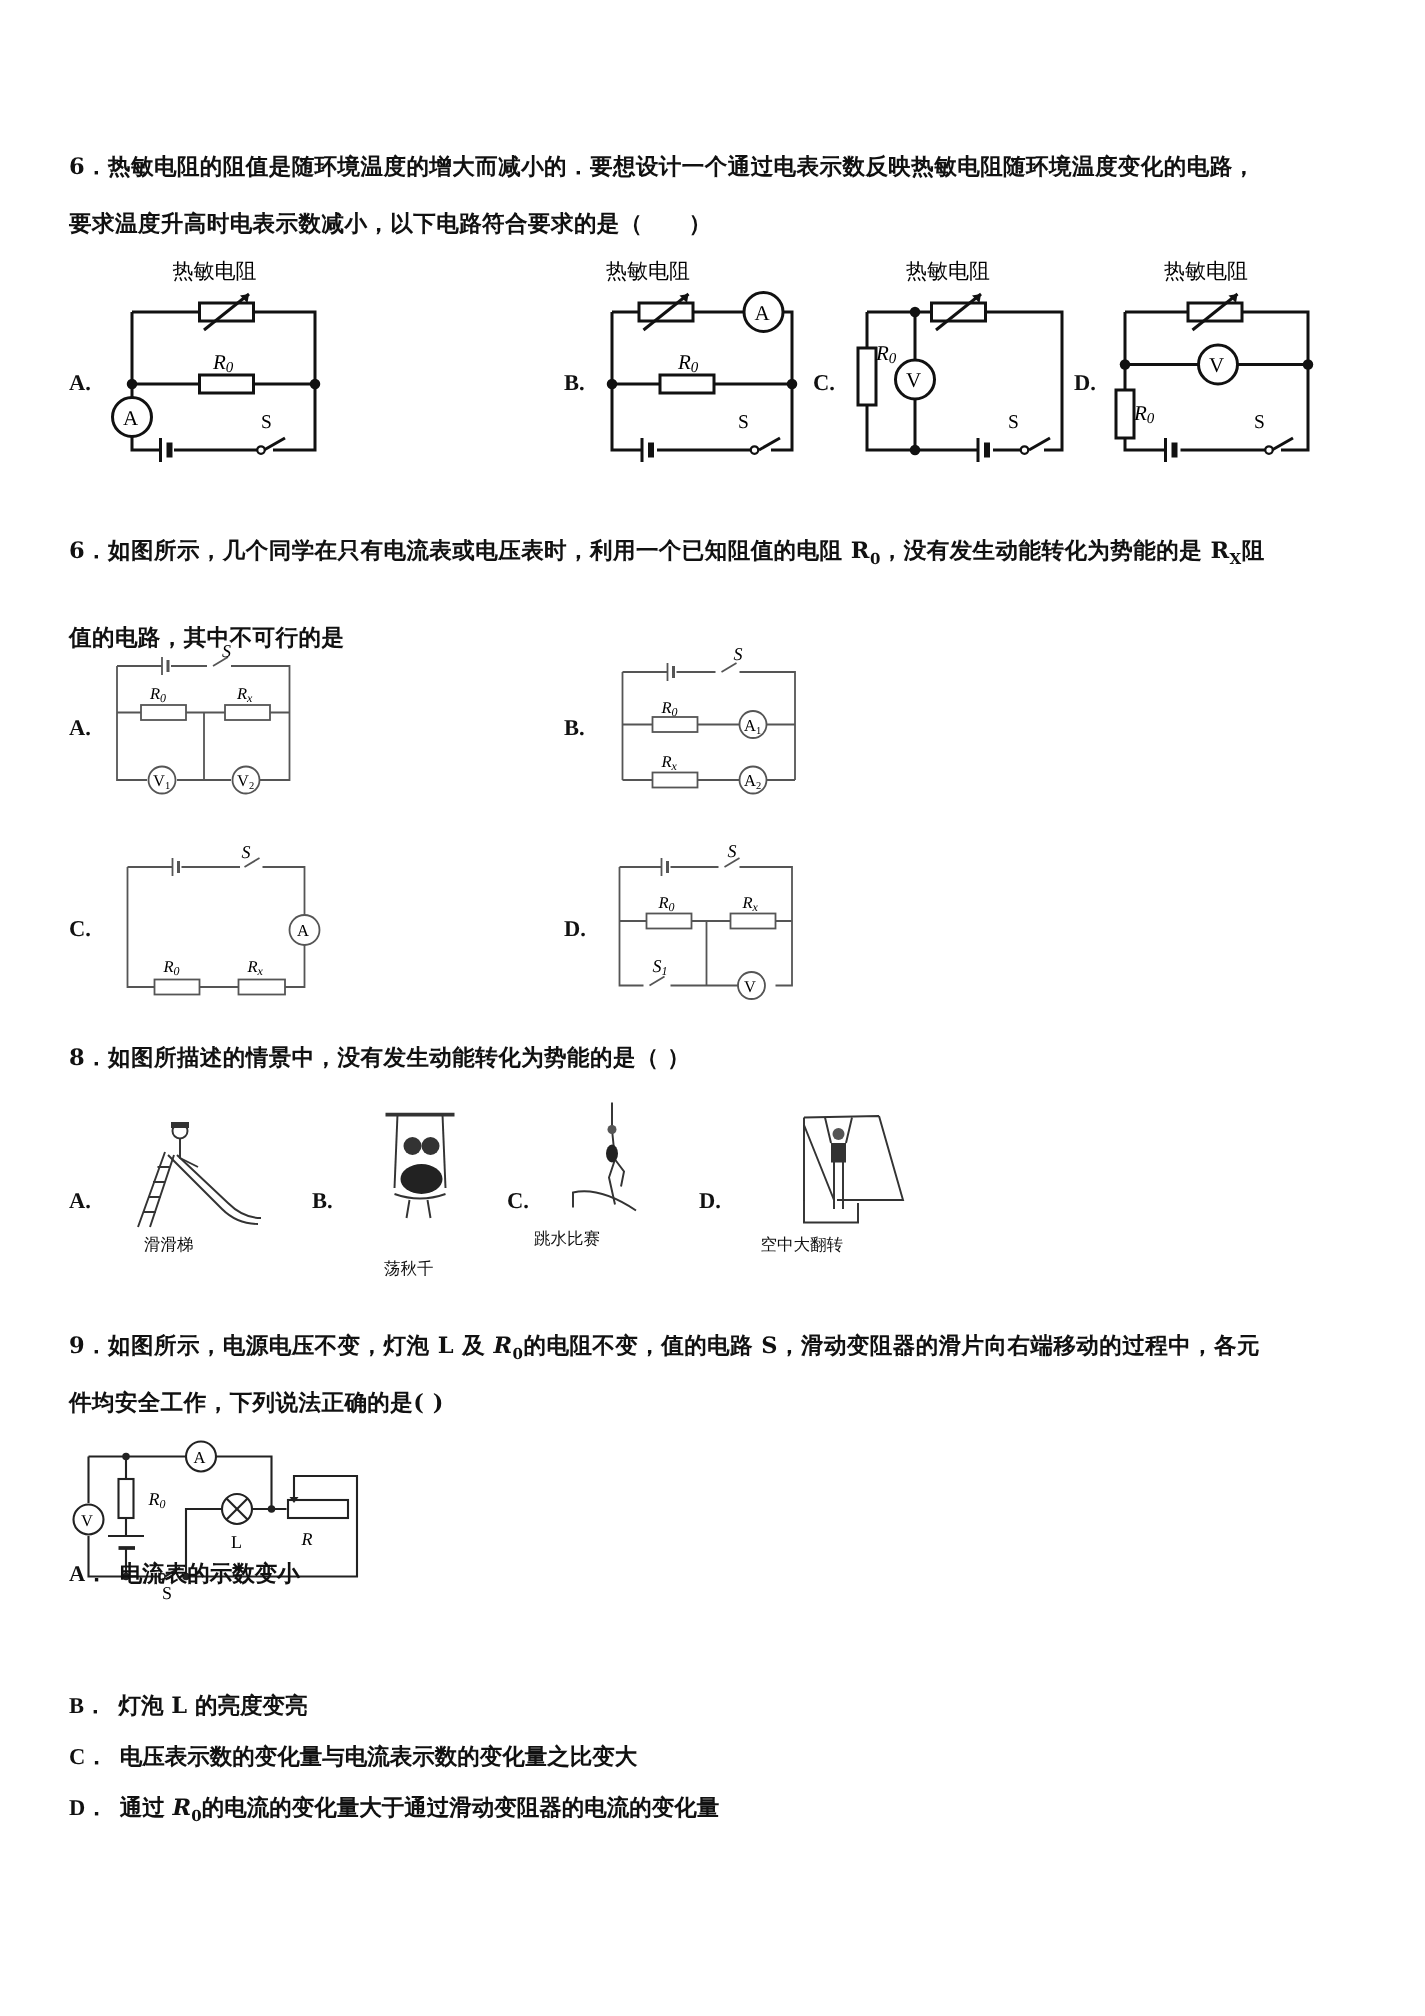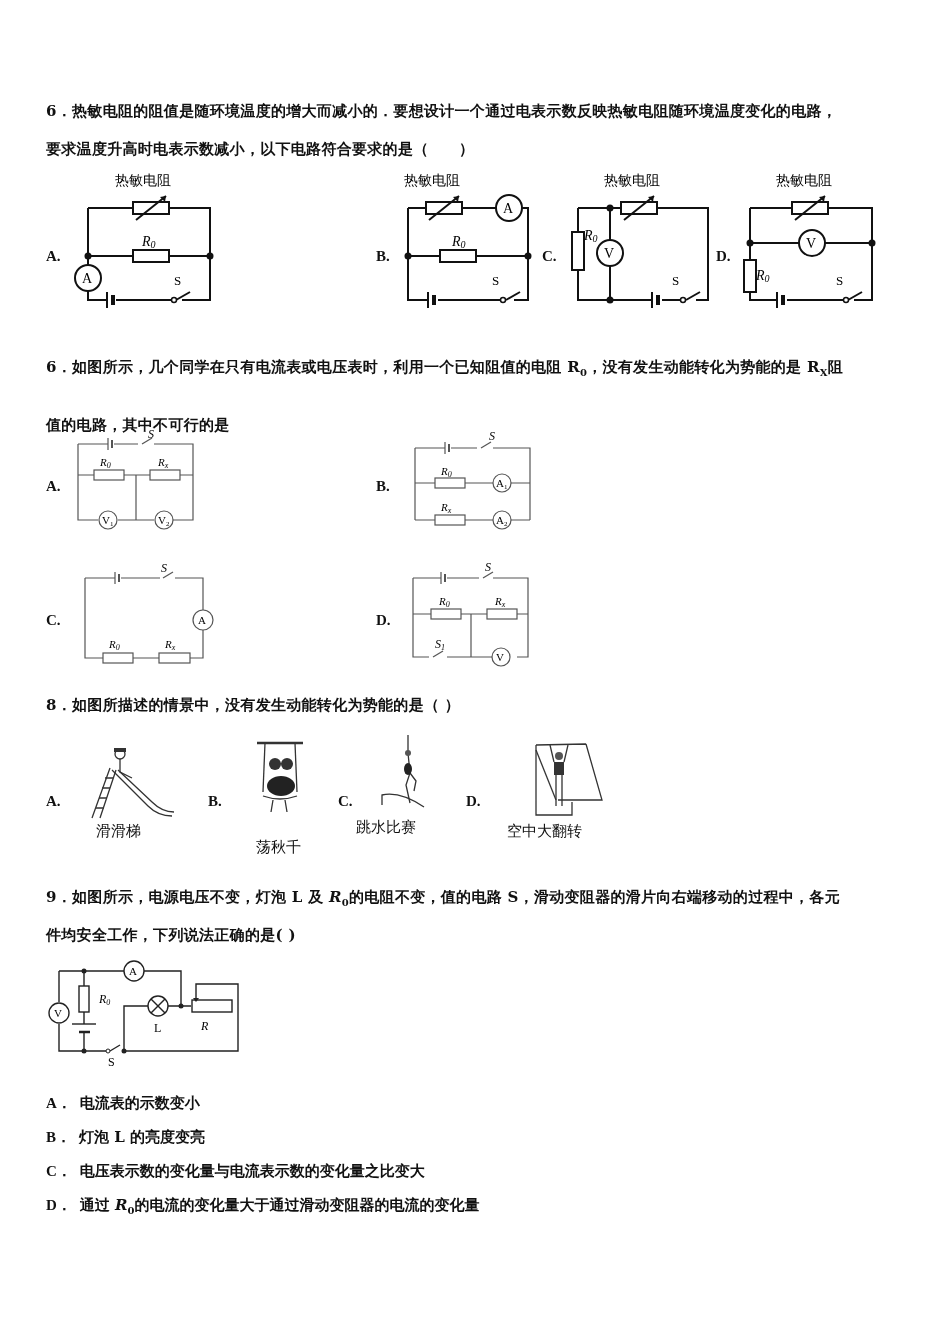--- a/index.html
+++ b/index.html
@@ -1,20 +1,20 @@
 <!DOCTYPE html>
 <html><head>
 <meta charset="utf-8">
 <style>
   html, body { margin: 0; padding: 0; background: #ffffff; }
   body { width: 950px; height: 1344px; position: relative; overflow: hidden;
          font-family: "DejaVu Serif", "Liberation Serif", serif; color: #111; }
   .qtext { position: absolute; left: 46px; font-size: 15px; font-weight: bold; letter-spacing: 0.3px; white-space: nowrap; }
   .opt-label { position: absolute; font-size: 15px; font-weight: bold; font-family: "Liberation Serif", serif; }
-  .cap { position: absolute; font-size: 15px; font-family: Liberation Sans, sans-serif; }
+  .cap { position: absolute; font-size: 11px; font-family: Liberation Sans, sans-serif; }
   .ans { position: absolute; left: 46px; font-size: 15px; font-weight: bold; white-space: nowrap; }
   .ans .letter { font-family: "Liberation Serif", serif; margin-right: 8px; }
   svg { position: absolute; overflow: visible; }
   svg text { font-family: "Liberation Serif", serif; }
   .ital { font-style: italic; }
   sub { font-size: 10px; }
 </style>
 </head>
 <body>
 
@@ -271,21 +271,21 @@
     <circle cx="80" cy="91" r="2.5" fill="#222"></circle>
   <circle cx="64" cy="91" r="2" fill="#fff" stroke="#222"></circle>
   <text x="10" y="57" font-size="11">V</text>
   <text x="85" y="15" font-size="11">A</text>
   <text x="55" y="43" font-size="12" class="ital">R<tspan font-size="8" dy="2">0</tspan></text>
   <text x="110" y="72" font-size="12">L</text>
   <text x="157" y="70" font-size="12" class="ital">R</text>
   <text x="64" y="106" font-size="12">S</text>
 </svg>
 
-<div class="ans" style="top:1094px;">
+<div class="ans" style="top:1040px;">
   <span class="letter">A．</span><span>电流表的示数变小</span>
 </div>
 <div class="ans" style="top:1128px;">
   <span class="letter">B．</span><span>灯泡 L 的亮度变亮</span>
 </div>
 <div class="ans" style="top:1162px;">
   <span class="letter">C．</span><span>电压表示数的变化量与电流表示数的变化量之比变大</span>
 </div>
 <div class="ans" style="top:1196px;">
   <span class="letter">D．</span><span>通过 </span><span class="ital">R</span><sub>0</sub><span>的电流的变化量大于通过滑动变阻器的电流的变化量</span>

